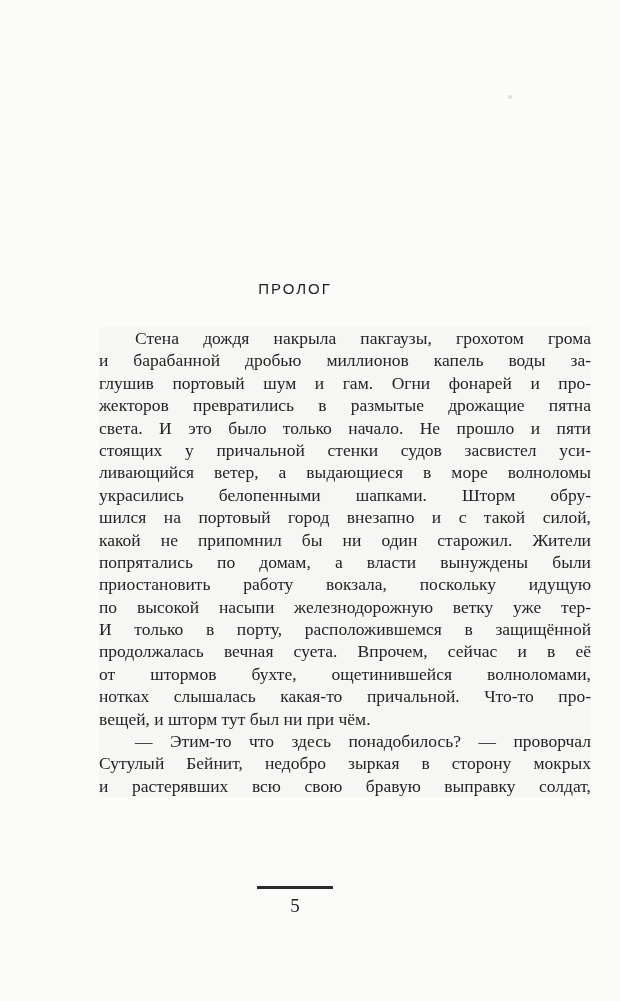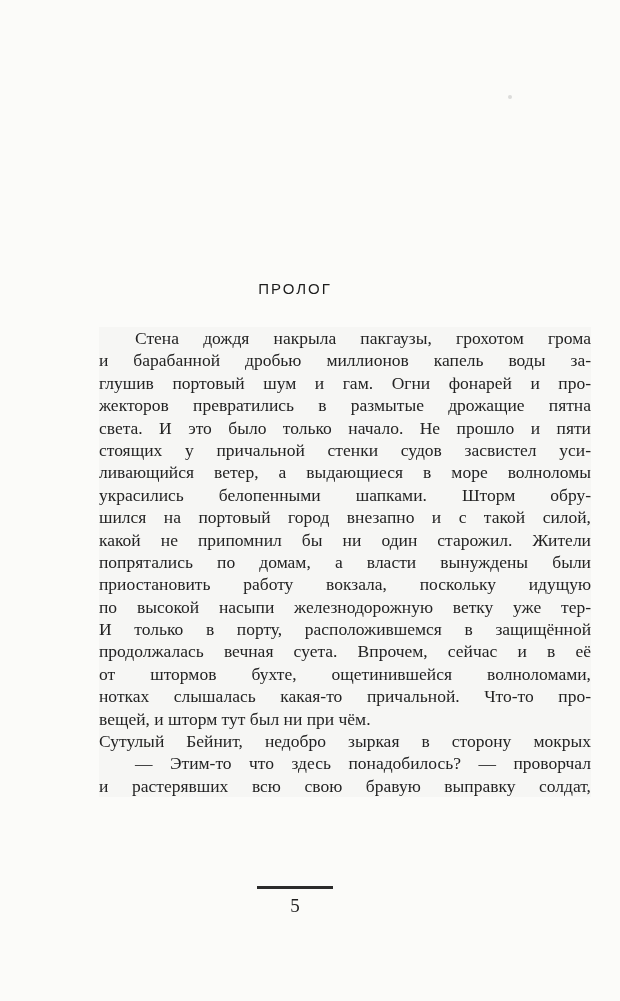--- a/index.html
+++ b/index.html
@@ -112,22 +112,22 @@
       <div class="line">шился на портовый город внезапно и с такой силой,</div>
       <div class="line">какой не припомнил бы ни один старожил. Жители</div>
       <div class="line">попрятались по домам, а власти вынуждены были</div>
       <div class="line">приостановить работу вокзала, поскольку идущую</div>
       <div class="line">по высокой насыпи железнодорожную ветку уже тер-</div>
       <div class="line">И только в порту, расположившемся в защищённой</div>
       <div class="line">продолжалась вечная суета. Впрочем, сейчас и в её</div>
       <div class="line">от штормов бухте, ощетинившейся волноломами,</div>
       <div class="line">нотках слышалась какая-то причальной. Что-то про-</div>
       <div class="line no-justify">вещей, и шторм тут был ни при чём.</div>
+      <div class="line indent">— Этим-то что здесь понадобилось? — проворчал</div>
       <div class="line">Сутулый Бейнит, недобро зыркая в сторону мокрых</div>
-      <div class="line indent">— Этим-то что здесь понадобилось? — проворчал</div>
       <div class="line">и растерявших всю свою бравую выправку солдат,</div>
     </main>
 
   <footer class="footer">
     <div class="footer-inner">
       <div class="rule"></div>
       <div class="page-number">5</div>
     </div>
   </footer>
 

